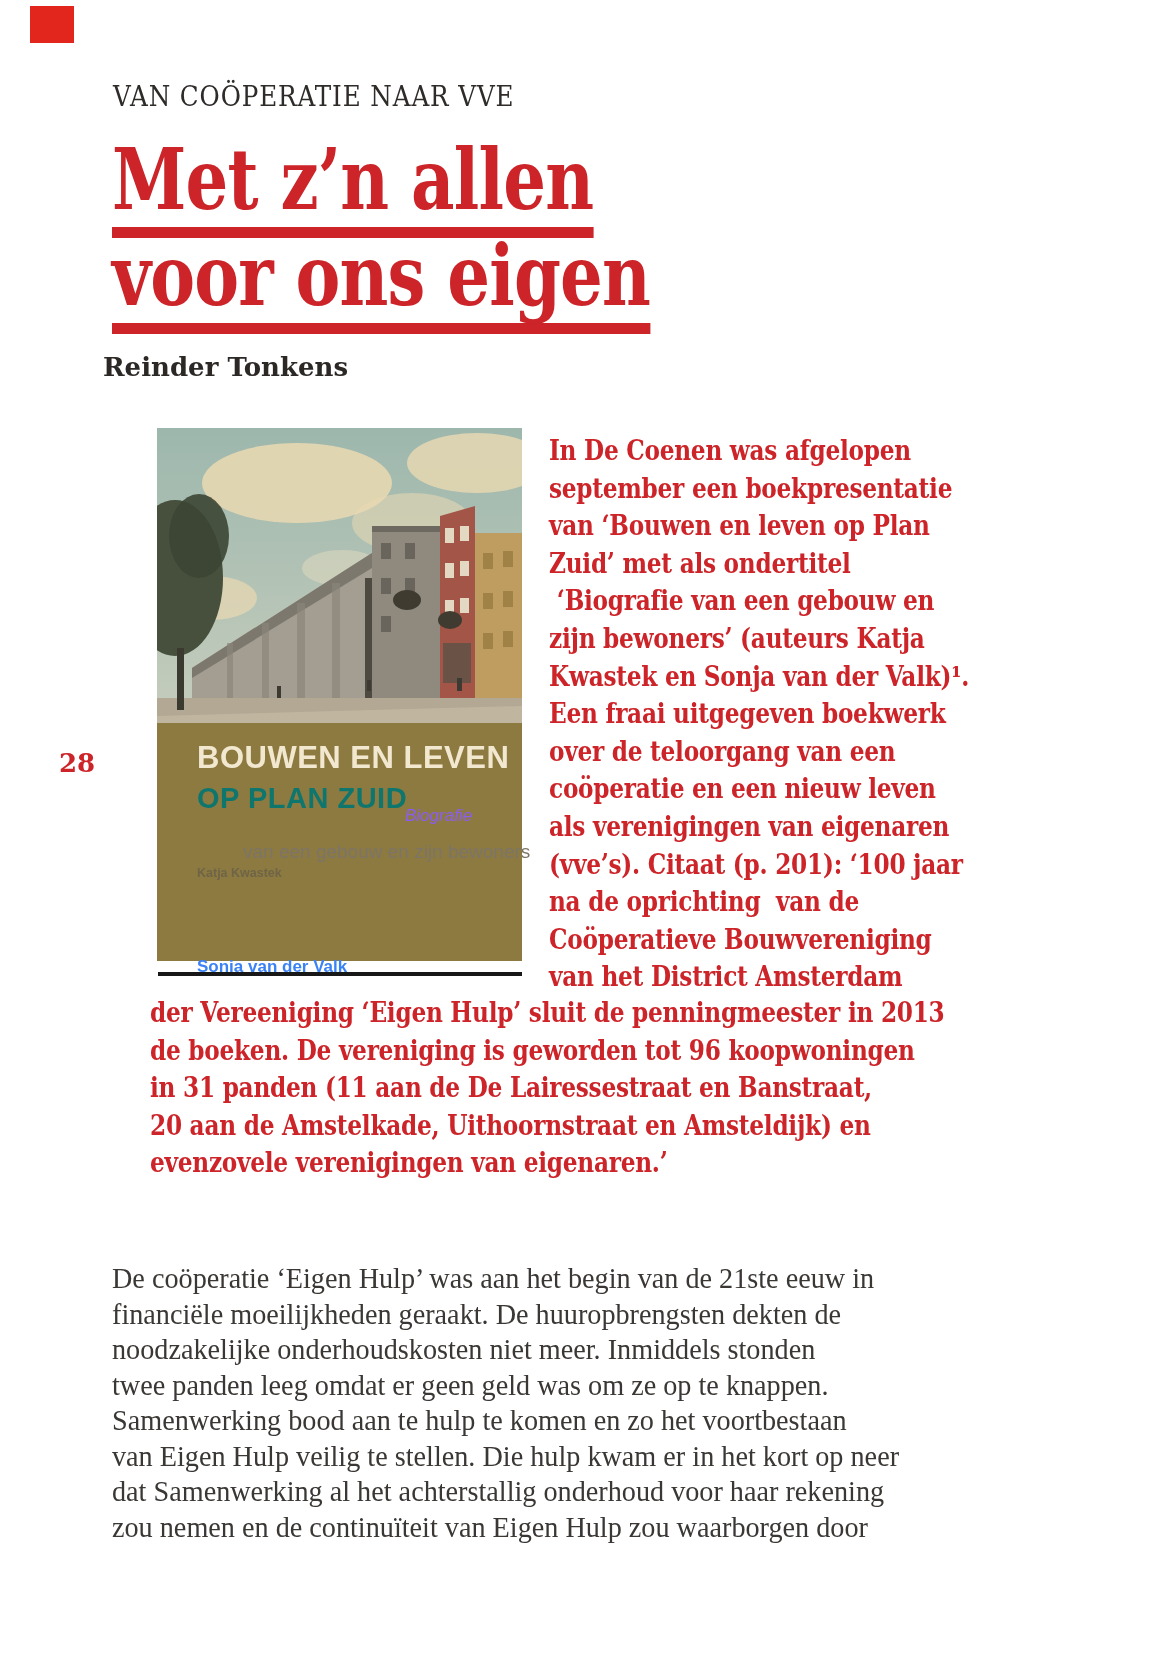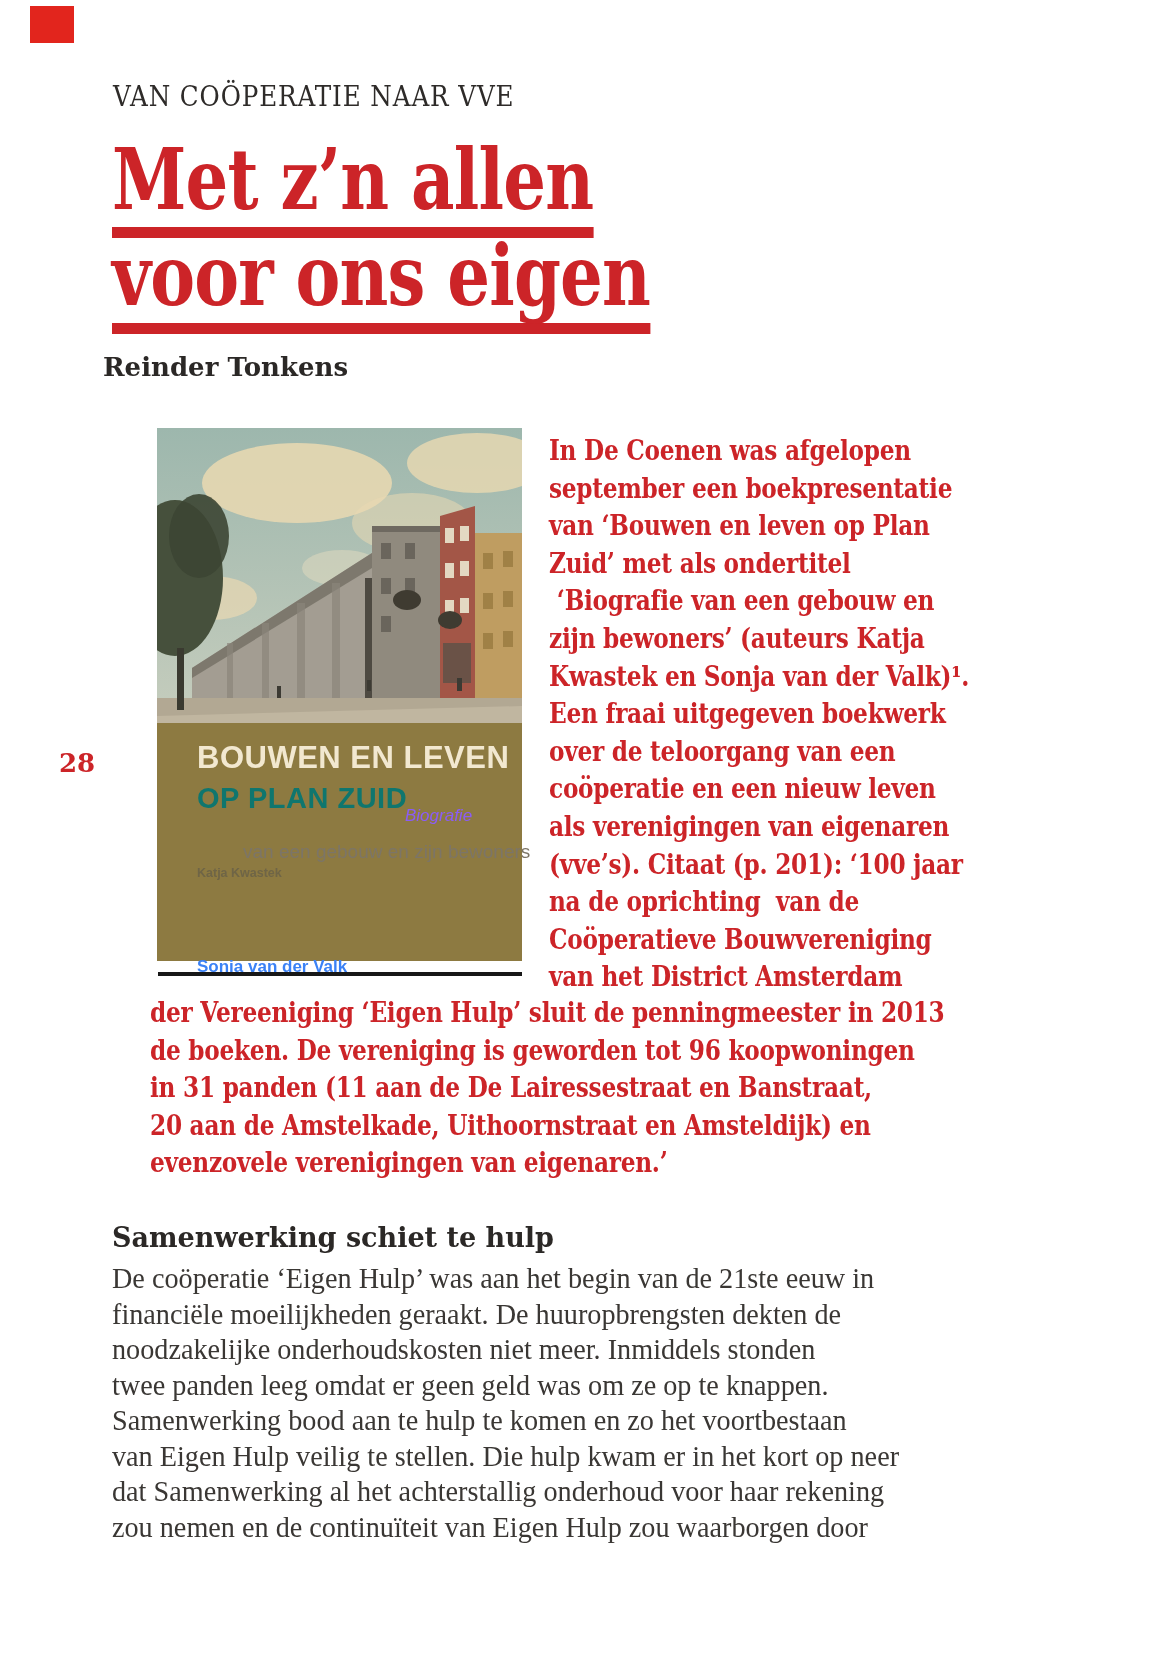--- a/index.html
+++ b/index.html
@@ -171,21 +171,20 @@
     </div>
 
   <div class="abs red-full">
       <div class="tline">der Vereeniging ‘Eigen Hulp’ sluit de penningmeester in 2013</div>
       <div class="tline">de boeken. De vereniging is geworden tot 96 koopwoningen</div>
       <div class="tline">in 31 panden (11 aan de De Lairessestraat en Banstraat,</div>
       <div class="tline">20 aan de Amstelkade, Uithoornstraat en Amsteldijk) en</div>
       <div class="tline">evenzovele verenigingen van eigenaren.’</div>
     </div>
 
-  <div class="abs section-heading">Samenwerking schiet te hulp</div>
 
   <div class="abs body-par">
       <div class="tline">De coöperatie ‘Eigen Hulp’ was aan het begin van de 21ste eeuw in</div>
       <div class="tline">financiële moeilijkheden geraakt. De huuropbrengsten dekten de</div>
       <div class="tline">noodzakelijke onderhoudskosten niet meer. Inmiddels stonden</div>
       <div class="tline">twee panden leeg omdat er geen geld was om ze op te knappen.</div>
       <div class="tline">Samenwerking bood aan te hulp te komen en zo het voortbestaan</div>
       <div class="tline">van Eigen Hulp veilig te stellen. Die hulp kwam er in het kort op neer</div>
       <div class="tline">dat Samenwerking al het achterstallig onderhoud voor haar rekening</div>
       <div class="tline">zou nemen en de continuïteit van Eigen Hulp zou waarborgen door</div>

